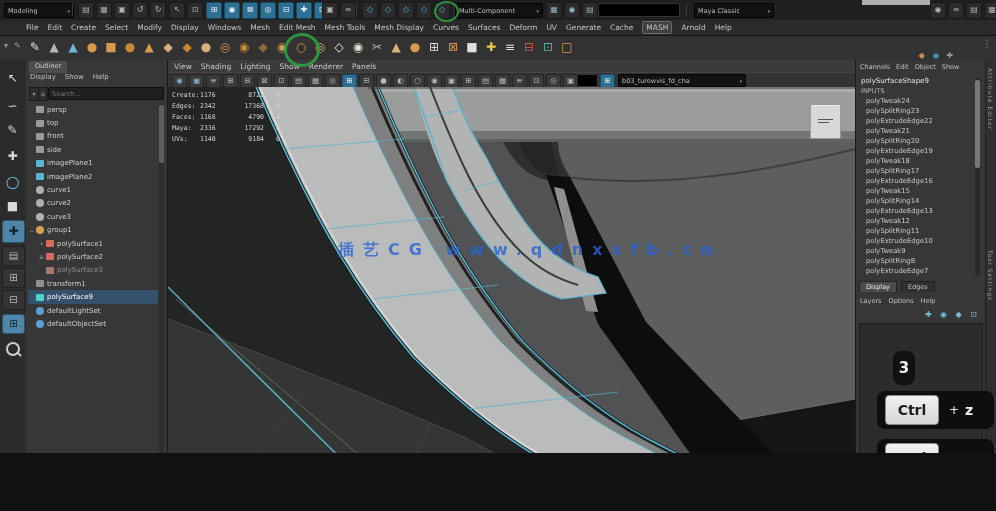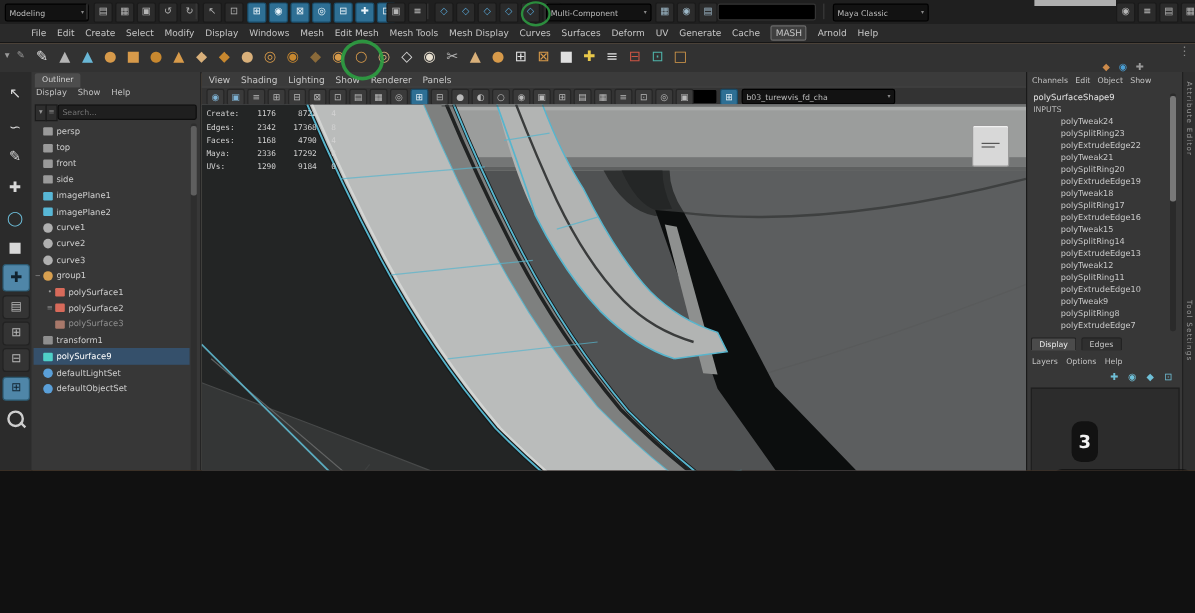--- a/index.html
+++ b/index.html
@@ -1,16 +1,16 @@
 <!DOCTYPE html>
 <html><head>
 <meta charset="utf-8">
 <style>
   html,body{margin:0;padding:0;background:#111;}
-  #app{position:relative;width:996px;height:392px;background:#fdba74;overflow:hidden;
+  #app{position:relative;width:996px;height:453px;background:#fdba74;overflow:hidden;
        font-family:"DejaVu Sans","Liberation Sans",sans-serif;color:#c6c6c6;
        -webkit-user-select:none;user-select:none;}
   .abs{position:absolute;}
   
   #statusline{left:0;top:0;width:996px;height:20px;background:#1f1f1f;border-bottom:1px solid #000;}
   .mini-select{position:absolute;top:3px;height:13px;background:#121212;border:1px solid #000;
     border-radius:2px;font-size:6.5px;color:#bdbdbd;display:flex;align-items:center;
     padding:0 3px;white-space:nowrap;overflow:hidden;}
   .mini-select .caret{margin-left:auto;font-size:5px;color:#8a8a8a;padding-left:3px;}
   .vsep{position:absolute;top:3px;width:1px;height:13px;background:#3a3a3a;}
@@ -67,37 +67,37 @@
   #vptoolbar{position:absolute;left:0;top:12px;width:687px;height:15px;background:#333;border-top:1px solid #444;
     border-bottom:1px solid #222;}
   .vchip{position:absolute;top:1px;width:13px;height:12px;background:#3a3a3a;border:1px solid #262626;
     border-radius:2px;font-size:7.5px;line-height:12px;text-align:center;color:#b9b9b9;}
   .vchip.hl{background:#2e6f94;border-color:#184a66;color:#eaf4fa;}
   #vpcanvas{position:absolute;left:0;top:27px;width:687px;height:403px;background:#505253;}
   #hud{position:absolute;left:4px;top:3px;font-family:"DejaVu Sans Mono","Liberation Mono",monospace;
     font-size:6.5px;color:#d2d2d2;line-height:11px;}
   .hudrow span{display:inline-block;}
   .hudrow .l{width:28px;}
-  .hudrow .v1{width:30px;text-align:right;}
+  .hudrow .v1{width:30px;}
   .hudrow .v2{width:34px;text-align:right;}
   .hudrow .v3{width:16px;text-align:right;}
   #cam-label{position:absolute;left:0;bottom:5px;width:100%;text-align:center;font-size:7.5px;color:#b4b4b4;}
   #corner-marks{position:absolute;right:18px;bottom:6px;font-size:6px;color:#cfcfcf;letter-spacing:1px;}
   #vp-overlay-btn{position:absolute;left:642px;top:17px;width:29px;height:33px;background:#d8d8d8;
     border:1px solid #9a9a9a;border-radius:2px;box-shadow:inset 0 1px 0 #f0f0f0;}
   #vp-overlay-btn i{position:absolute;left:7px;top:14px;width:15px;height:1px;background:#555;}
   #vp-overlay-btn i+i{top:17px;width:11px;}
   
   #channelbox{left:855px;top:60px;width:130px;height:430px;background:#373737;border-left:1px solid #1a1a1a;box-sizing:border-box;}
   #cbmenus{position:absolute;left:4px;top:3px;display:flex;gap:6px;font-size:6.5px;color:#c2c2c2;}
   #cbicons{position:absolute;right:4px;top:-13px;display:flex;gap:3px;}
   .cbicon{width:11px;height:11px;font-size:8px;line-height:11px;text-align:center;}
   #cbnode{position:absolute;left:5px;top:17px;font-size:7px;color:#e4e4e4;}
   #cbsection{position:absolute;left:5px;top:27px;font-size:6.5px;color:#b8b8b8;}
-  #cbrows{position:absolute;left:28px;top:37px;width:104px;}
+  #cbrows{position:absolute;left:10px;top:37px;width:104px;}
   .chrow{height:10px;font-size:6.8px;color:#c8c8c8;white-space:nowrap;}
   .cbscroll{position:absolute;right:5px;top:18px;width:5px;height:198px;background:#2a2a2a;border-radius:2px;}
   .cbscroll .thumb{position:absolute;top:2px;width:5px;height:88px;background:#787878;border-radius:2px;}
   
   #layertabs{position:absolute;left:3px;top:221px;display:flex;gap:4px;}
   .ltab{font-size:6.5px;color:#c6c6c6;background:#2f2f2f;border:1px solid #222;border-bottom:none;
     border-radius:2px 2px 0 0;padding:1px 6px;}
   .ltab.on{background:#4b4b4b;color:#eee;}
   #layermenus{position:absolute;left:4px;top:237px;display:flex;gap:7px;font-size:6.5px;color:#c2c2c2;}
   #layericons{position:absolute;right:6px;top:249px;display:flex;gap:4px;}
@@ -469,21 +469,21 @@
         <path d="M185,0 Q213,66 243,122 Q280,192 330,252 Q395,318 456,350 Q505,375 556,403" stroke="#57b5cd" stroke-width="1" fill="none" opacity="0.85"></path>
         <path d="M116,62 L236,52 M158,142 L276,130 M205,212 L330,198 M300,322 L450,305" stroke="#57b5cd" stroke-width="1" opacity="0.7"></path>
         <rect x="200" y="0" width="487" height="2" fill="#3a3c3c" opacity="0.5"></rect>
       </svg>
 
       <div id="hud">
           <div class="hudrow"><span class="l">Create:</span><span class="v1">1176</span><span class="v2">8722</span><span class="v3">4</span></div>
           <div class="hudrow"><span class="l">Edges:</span><span class="v1">2342</span><span class="v2">17368</span><span class="v3">8</span></div>
           <div class="hudrow"><span class="l">Faces:</span><span class="v1">1168</span><span class="v2">4790</span><span class="v3">4</span></div>
           <div class="hudrow"><span class="l">Maya:</span><span class="v1">2336</span><span class="v2">17292</span><span class="v3">8</span></div>
-          <div class="hudrow"><span class="l">UVs:</span><span class="v1">1290</span><span class="v2">9184</span><span class="v3">0</span></div>
+          <div class="hudrow"><span class="l">UVs:</span><span class="v1">1140</span><span class="v2">9184</span><span class="v3">0</span></div>
         </div>
       <div id="cam-label">persp</div>
       <div id="corner-marks">⟨|⟩</div>
       <div id="vp-overlay-btn">
           <i></i>
           <i></i>
         </div>
     </div>
   </div>
 
@@ -592,14 +592,15 @@
       <span class="tbtn">|◀</span>
       <span class="tbtn">◀◀</span>
       <span class="tbtn" style="color: rgb(208, 138, 78);">◀</span>
       <span class="tbtn" style="color: rgb(208, 138, 78);">▶</span>
       <span class="tbtn">▶▶</span>
       <span class="tbtn">▶|</span>
     </div>
 
   <div id="green-ring-shelf" class="abs"></div>
   <div id="green-ring-status" class="abs"></div>
+  <div id="watermark" class="abs">插艺CG www.qdnxxfb.cn</div>
 
 </div>
 
 </body></html>

